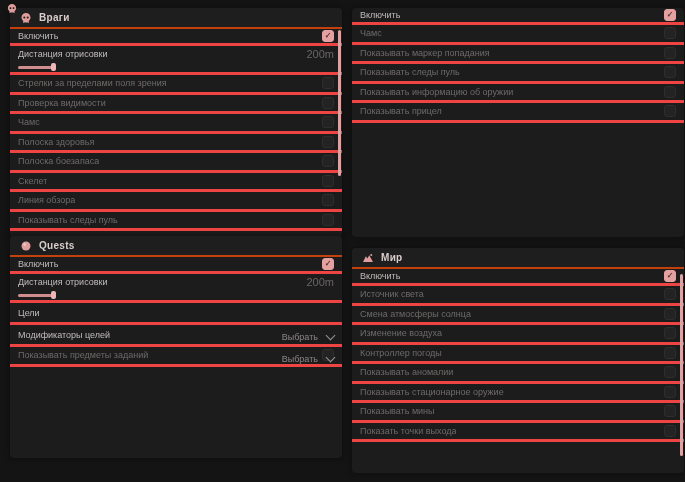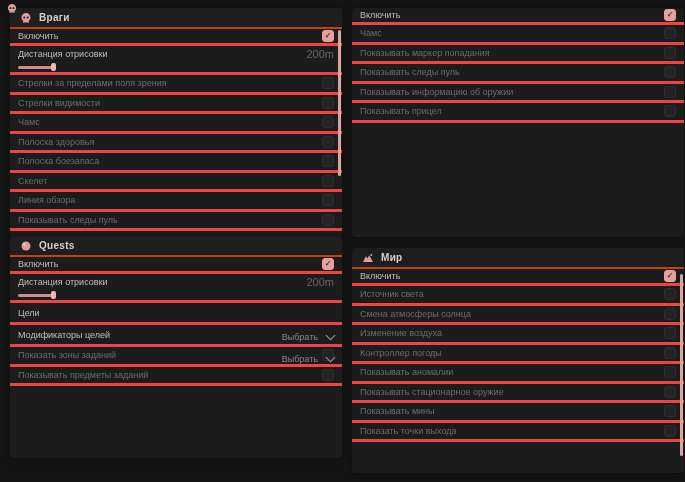--- a/index.html
+++ b/index.html
@@ -76,21 +76,21 @@
           <div class="strack">
             <div class="sfill"></div>
             <div class="shandle"></div>
           </div>
         </div>
         <div class="row checkbox">
           <span class="lab">Стрелки за пределами поля зрения</span>
           <span class="cb"></span>
         </div>
         <div class="row checkbox">
-          <span class="lab">Стрелки видимости</span>
+          <span class="lab">Проверка видимости</span>
           <span class="cb"></span>
         </div>
         <div class="row checkbox">
           <span class="lab">Чамс</span>
           <span class="cb"></span>
         </div>
         <div class="row checkbox">
           <span class="lab">Полоска здоровья</span>
           <span class="cb"></span>
         </div>
@@ -180,24 +180,20 @@
           </div>
         </div>
         <div class="row dropdown">
           <span class="lab bright">Модификаторы целей</span>
           <div class="dd">
             <span class="ddval">Выбрать</span>
             <span class="chev"></span>
           </div>
         </div>
         <div class="row checkbox">
-          <span class="lab">Показать зоны заданий</span>
-          <span class="cb"></span>
-        </div>
-        <div class="row checkbox">
           <span class="lab">Показывать предметы заданий</span>
           <span class="cb"></span>
         </div>
       </div>
   </div>
 
   <div class="panel p4">
     <div class="phead">
       <span class="picon">
           <svg viewBox="0 0 24 24">

